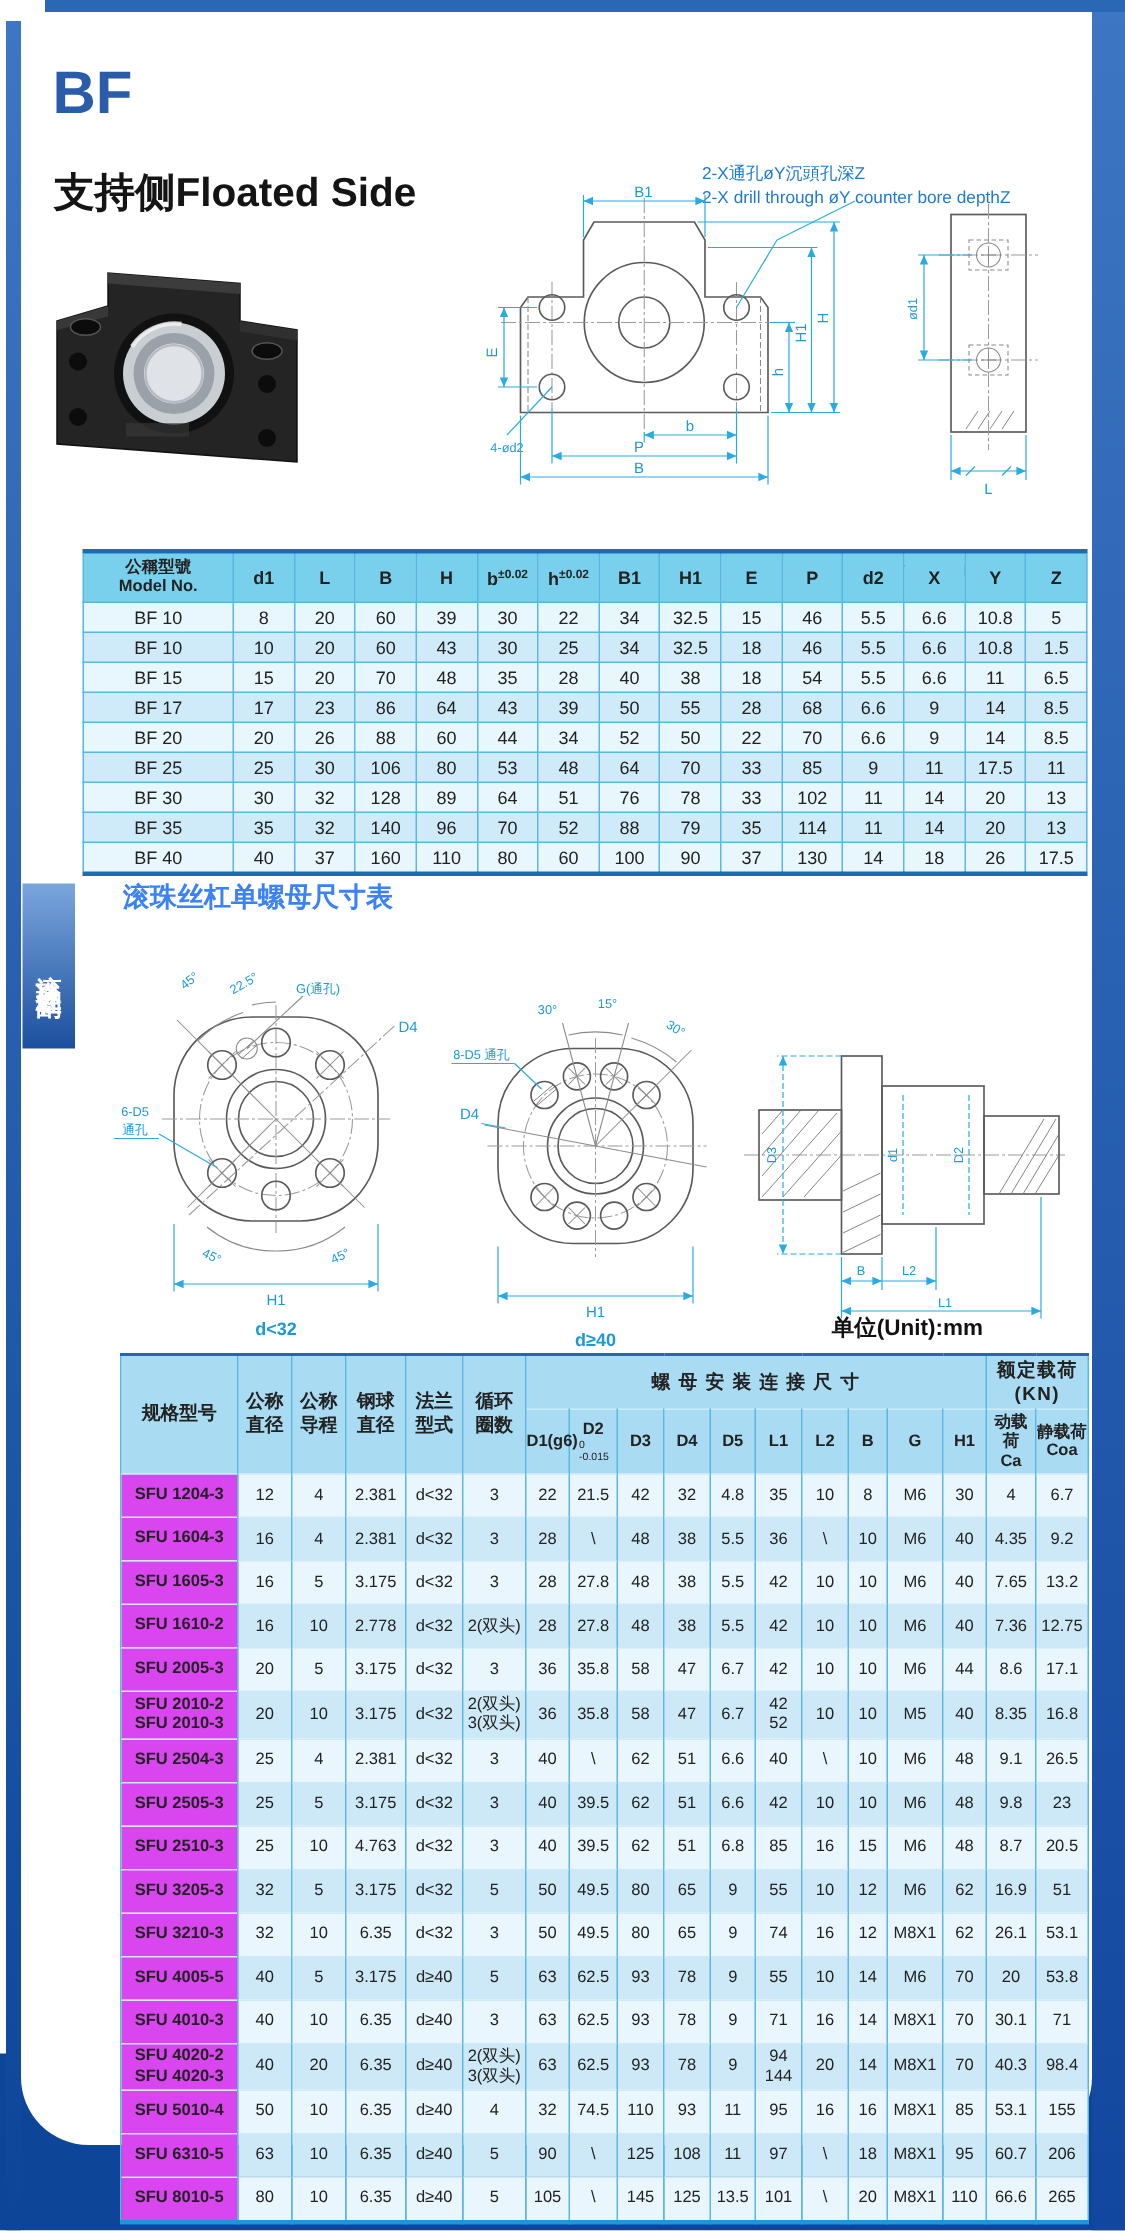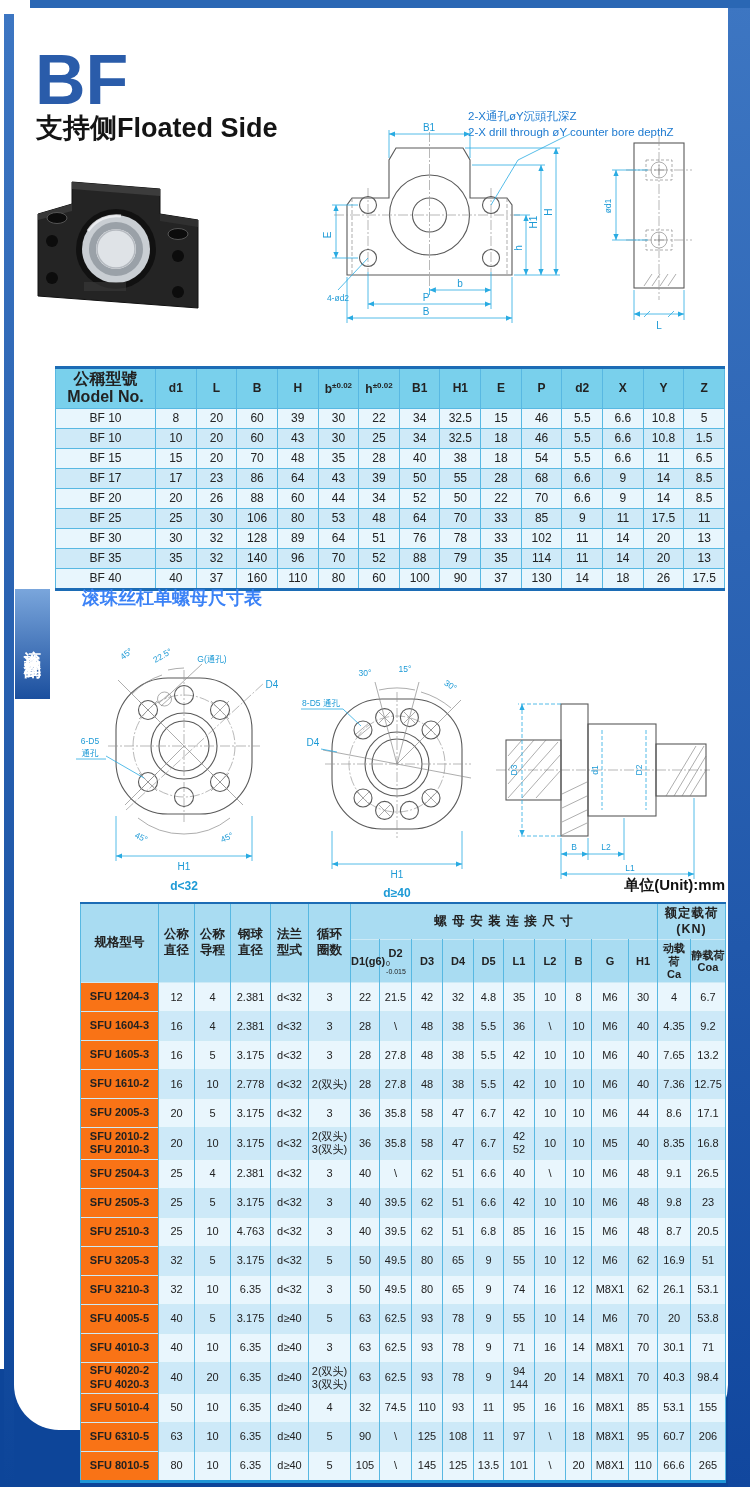--- a/index.html
+++ b/index.html
@@ -8,58 +8,58 @@
   
   .top-bar{position:absolute;left:30px;top:0;width:720px;height:8px;background:#2a67b4;z-index:6;}
   .left-band{position:absolute;left:4px;top:14px;width:10px;height:1473px;
              background:linear-gradient(#3d76c2,#0d4599);z-index:6;}
   .right-band{position:absolute;right:0;top:0;width:22px;height:1487px;
               background:linear-gradient(#3d76c2,#11479e);z-index:5;}
   .bottom-band{position:absolute;left:0;bottom:0;width:750px;height:118px;background:#0d4599;z-index:1;}
   .bottom-card{position:absolute;left:14px;right:22px;bottom:57px;height:85px;background:#fff;
                border-radius:0 0 45px 45px;z-index:2;}
   
-  .bf-title{position:absolute;left:35px;top:40px;font-size:70px;font-weight:bold;color:#2a5caa;z-index:3;}
+  .bf-title{position:absolute;left:35px;top:40px;font-size:40px;font-weight:bold;color:#2a5caa;z-index:3;}
   .subtitle{position:absolute;left:36px;top:110px;font-size:27px;font-weight:bold;color:#141414;z-index:3;}
   .subtitle .en{}
   .annotation{position:absolute;left:468px;top:96px;width:275px;font-size:11.5px;line-height:1.4;
               color:#1d7ad0;z-index:3;margin-top:12px;}
   .photo-wrap{position:absolute;left:26px;top:156px;z-index:3;}
   .drw-front{position:absolute;left:322px;top:120px;z-index:3;}
   .drw-side{position:absolute;left:596px;top:128px;z-index:3;}
   .unit1{position:absolute;left:485px;top:344px;width:240px;text-align:center;font-size:14px;color:#111;z-index:3;margin-top:27px;}
   .t1{position:absolute;left:55px;top:366px;width:670px;z-index:3;}
   
   .side-tab{position:absolute;left:15px;top:589px;width:35px;height:110px;z-index:7;
             background:linear-gradient(180deg,#7aa6dc,#1b4f9e);
             color:#fff;font-weight:bold;font-size:17px;display:flex;align-items:center;justify-content:center;
             writing-mode:vertical-rl;text-orientation:upright;letter-spacing:3px;}
   .s2-title{position:absolute;left:82px;top:586px;font-size:18px;font-weight:bold;color:#3b82f6;z-index:3;}
   .drw-fl-s{position:absolute;left:72px;top:628px;z-index:3;}
   .drw-fl-l{position:absolute;left:293px;top:652px;z-index:3;}
   .drw-nut{position:absolute;left:478px;top:682px;z-index:3;}
-  .unit2{position:absolute;left:485px;top:876px;width:240px;text-align:right;font-size:15px;font-weight:bold;color:#111;z-index:3;}
+  .unit2{position:absolute;left:485px;top:876px;width:240px;text-align:center;font-size:15px;font-weight:bold;color:#111;z-index:3;}
   .t2{position:absolute;left:80px;top:902px;width:645px;z-index:3;}
   
   table{border-collapse:collapse;width:100%;table-layout:fixed;}
   .t1 table{border-top:3px solid #1c6cb5;border-bottom:3px solid #1c6cb5;}
   .t1 th,.t1 td{border:1px solid #58b8e2;font-size:12px;text-align:center;padding:1px 0;color:#222;}
   .t1 thead th{background:#79d0ec;font-weight:bold;height:30px;}
-  .t1 thead th.model-h{font-size:16px;line-height:1.15;}
+  .t1 thead th.model-h{font-size:11px;line-height:1.15;}
   .t1 td{font-weight:normal;height:17px;}
   .t1 tbody tr:nth-child(odd) td{background:#e8f6fd;}
   .t1 tbody tr:nth-child(even) td{background:#cfeaf8;}
   sup{font-size:8px;}
   .t2 table{border-top:2px solid #1c6cb5;border-bottom:3px solid #2196d6;}
   .t2 th,.t2 td{border-left:1px solid #58b8e2;border-right:1px solid #58b8e2;border-top:1px solid #cdeaf6;
                 font-size:11px;text-align:center;color:#222;padding:2px 0;}
   .t2 thead th{background:#a9dcf2;font-weight:bold;font-size:12.5px;line-height:1.25;}
   .t2 thead th.sub{font-size:11px;line-height:1.15;}
   .t2 thead th.group{letter-spacing:1px;}
-  .t2 tbody th.model{background:#f97316;font-weight:bold;font-size:11px;padding:0 3px;line-height:1.25;}
+  .t2 tbody th.model{background:#d946ef;font-weight:bold;font-size:11px;padding:0 3px;line-height:1.25;}
   .t2 tbody td{height:24px;line-height:1.2;}
   .t2 tbody tr:nth-child(odd) td{background:#e9f6fd;}
   .t2 tbody tr:nth-child(even) td{background:#cde9f8;}
   .tol{display:inline-flex;flex-direction:column;font-size:7px;line-height:1.1;vertical-align:middle;
        margin-left:1px;text-align:left;font-weight:normal;}
   
   svg text{font-family:"Liberation Sans","DejaVu Sans",sans-serif;}
   .dim{fill:#1d9ad6;font-size:10px;text-anchor:middle;}
   .dimS{fill:#1d9ad6;font-size:8.5px;text-anchor:middle;}
   .cap{fill:#1d9ad6;font-size:12px;font-weight:bold;text-anchor:middle;}

